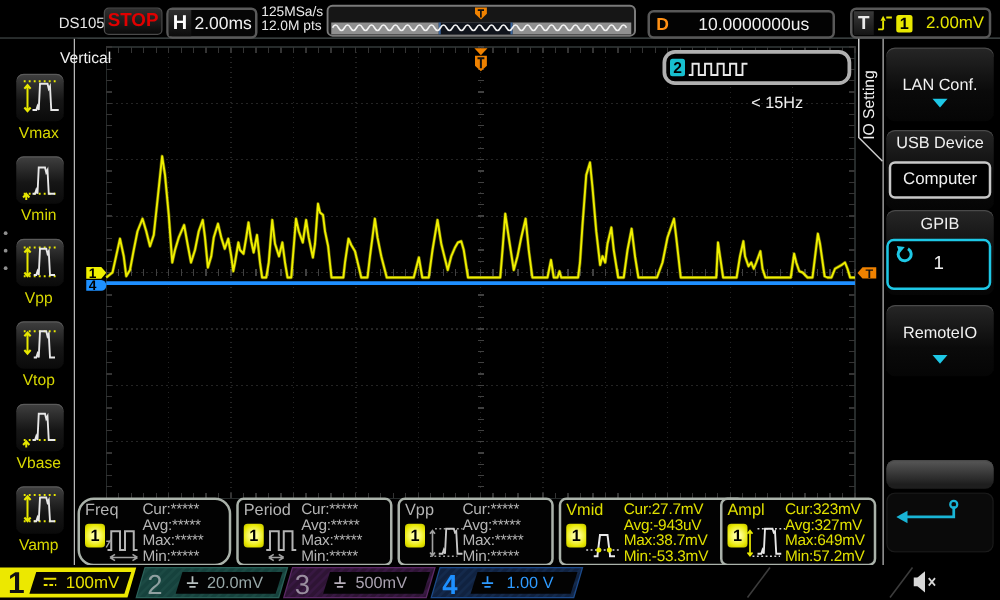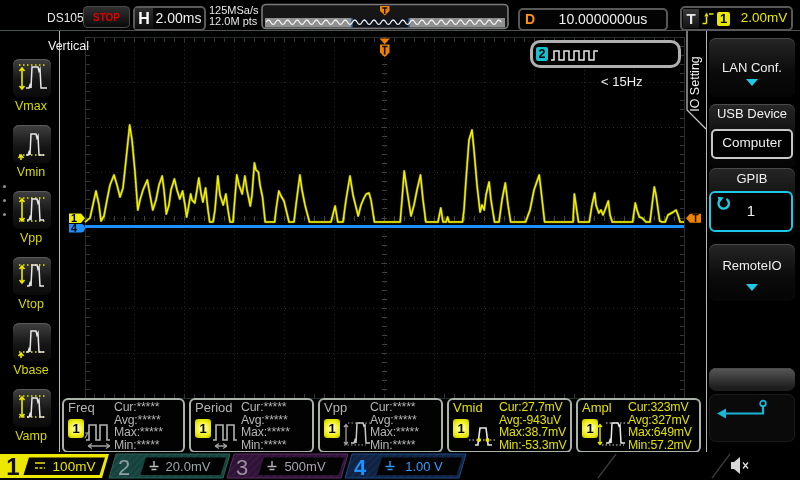--- a/index.html
+++ b/index.html
@@ -3,21 +3,21 @@
 <meta charset="utf-8">
 <style>
 html,body{margin:0;padding:0;background:#000;}
 body{width:800px;height:480px;position:relative;overflow:hidden;
  font-family:"Liberation Sans",sans-serif;}
 .abs{position:absolute;}
 #topbar{left:0;top:0;width:800px;height:30px;background:#000;border-bottom:1px solid #4a5252;}
 .wtxt{color:#e8e8e8;}
 #stopbox{left:83px;top:6px;width:45px;height:20px;border:1px solid #4a4a4a;border-radius:4px;
  background:linear-gradient(#303030,#0a0a0a);text-align:center;}
-#stopbox span{color:#e00000;font-weight:bold;font-size:10px;line-height:20px;letter-spacing:0px;}
+#stopbox span{color:#e00000;font-weight:bold;font-size:15px;line-height:20px;letter-spacing:0px;}
 #hbox{left:133px;top:6px;width:69px;height:21px;border:2px solid #5a5a5a;border-radius:5px;background:#060606;}
 #hbox .h{position:absolute;left:0px;top:0px;width:18px;height:21px;background:linear-gradient(#2e2e2e,#0c0c0c);
  color:#fff;font-weight:bold;font-size:16px;line-height:21px;text-align:center;}
 #hbox .v{position:absolute;left:18px;top:0px;width:51px;height:21px;color:#f0f0f0;font-size:14px;line-height:21px;text-align:center;}
 #satxt{left:209px;top:5px;font-size:11px;line-height:11px;color:#e8e8e8;}
 #dbox{left:518px;top:8px;width:146px;height:19px;border:2px solid #585858;border-radius:5px;background:#030303;}
 #dbox .d{position:absolute;left:5px;top:1px;color:#ff9015;font-weight:bold;font-size:14px;}
 #dbox .v{position:absolute;left:20px;top:0px;width:126px;text-align:center;color:#f0f0f0;font-size:14px;line-height:19px;}
 #tbox{left:680px;top:6px;width:109px;height:21px;border:2px solid #585858;border-radius:5px;background:#030303;}
 #tbox .t{position:absolute;left:1px;top:1px;width:16px;height:19px;background:linear-gradient(#3a3a3a,#141414);
@@ -531,21 +531,21 @@
 </div>
 
 <div class="abs" id="fcnt">
     <div class="two">2</div>
 <svg style="position:absolute;left:17px;top:4px;" width="50" height="14" viewBox="0 0 50 14">
 <path d="M1,13 h3 v-9 h5 v9 h5 v-9 h5 v9 h5 v-9 h5 v9 h5 v-9 h5 v9 h5 v-9 h4" stroke="#e8e8e8" stroke-width="1.5" fill="none"></path>
 </svg>
 <div class="hz">&lt;&nbsp;15Hz</div>
   </div>
 
-<div class="abs panel" style="left:62px;width:119px;">
+<div class="abs panel" style="left:62px;width:119px;border-radius:13px;">
  <div class="tt gray">Freq</div>
     <div class="badge">1</div>
  <svg style="position:absolute;left:20px;top:18px;" width="36" height="33" viewBox="0 0 36 33">
   <path d="M2,22 h3 v-15 h7 v15 h4 v-15 h7 v15 h3" stroke="#b4b4b4" stroke-width="1.6" fill="none"></path>
   <path d="M4,28 h22 M4,28 l4,-2.5 M4,28 l4,2.5 M26,28 l-4,-2.5 M26,28 l-4,2.5" stroke="#a0a0a0" stroke-width="1.3" fill="none"></path>
   <path d="M1,20 l4,-7 M1,15 h4" stroke="#a0a0a0" stroke-width="1.2" fill="none"></path>
  </svg>
  <div class="rows gray">Cur:*****<br>Avg:*****<br>Max:*****<br>Min:*****</div>
 </div>
 <div class="abs panel" style="left:189px;width:121px;">
@@ -561,21 +561,21 @@
  <div class="tt gray">Vpp</div>
     <div class="badge">1</div>
  <svg style="position:absolute;left:20px;top:18px;" width="36" height="33" viewBox="0 0 36 33">
   <line x1="8" y1="5" x2="30" y2="5" stroke="#a0a0a0" stroke-width="1.2" stroke-dasharray="1.5 2"></line>
   <line x1="4" y1="27" x2="26" y2="27" stroke="#a0a0a0" stroke-width="1.2" stroke-dasharray="1.5 2"></line>
   <path d="M6,6.5 v19 M4,9 l2,-2.5 2,2.5 M4,24 l2,2.5 2,-2.5" stroke="#a0a0a0" stroke-width="1.3" fill="none"></path>
   <path d="M11,25 h3 l1,-3 1,3 1,-20 h6 l1,3 1,-1 1,18 h4" stroke="#c8c8c8" stroke-width="1.5" fill="none"></path>
  </svg>
  <div class="rows gray">Cur:*****<br>Avg:*****<br>Max:*****<br>Min:*****</div>
 </div>
-<div class="abs panel" style="left:447px;width:121px;">
+<div class="abs panel" style="left:447px;width:121px;padding-left:24px;">
  <div class="tt yel">Vmid</div>
     <div class="badge">1</div>
  <svg style="position:absolute;left:18px;top:18px;" width="38" height="33" viewBox="0 0 38 33">
   <line x1="2" y1="22" x2="30" y2="22" stroke="#d8d8d8" stroke-width="1.2" stroke-dasharray="1.5 2"></line>
   <path d="M8,27 h3 v-1 l2,-16 h6 l2,16 v1 h4" stroke="#e8e8e8" stroke-width="1.6" fill="none"></path>
   <circle cx="12" cy="22" r="2" fill="#e8e800"></circle>
       <circle cx="20.5" cy="22" r="2" fill="#e8e800"></circle>
  </svg>
  <div class="rows yel">Cur:27.7mV<br>Avg:-943uV<br>Max:38.7mV<br>Min:-53.3mV</div>
 </div>

